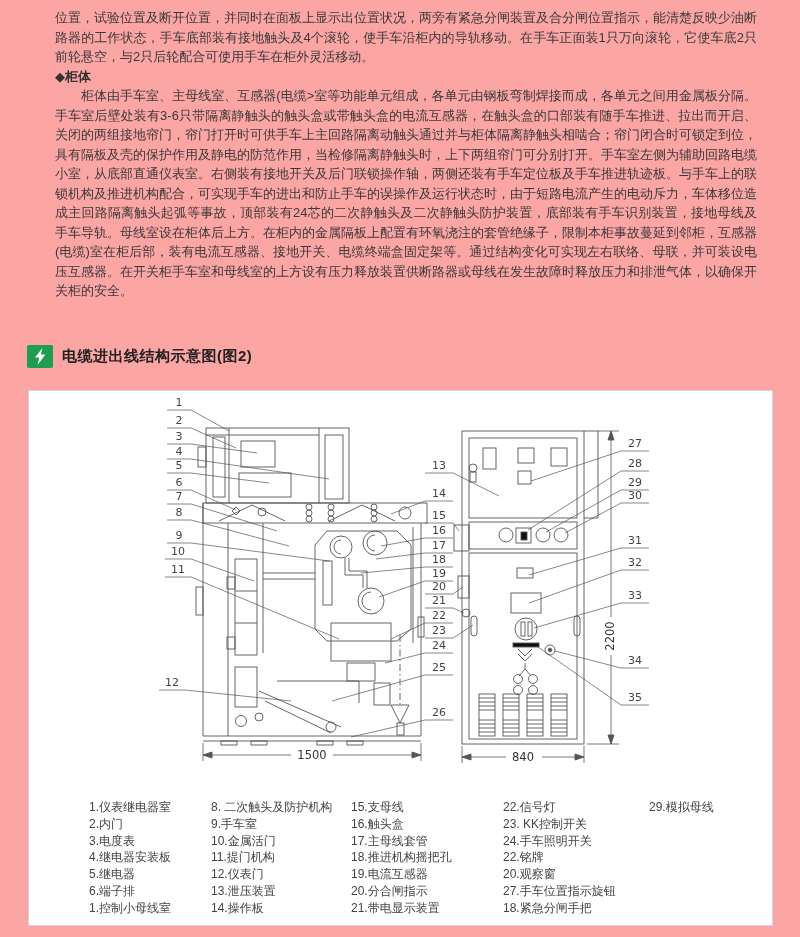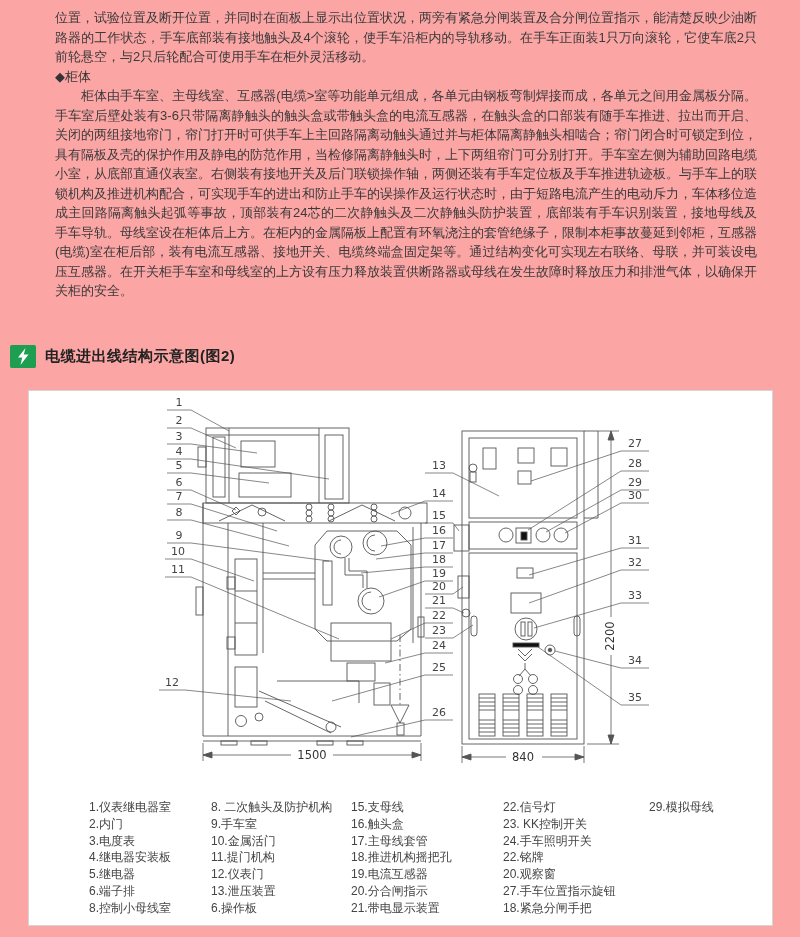--- a/index.html
+++ b/index.html
@@ -3,23 +3,23 @@
 <meta charset="utf-8">
 <style>
   html,body{margin:0;padding:0;background:#fff;}
   .page{position:relative;width:800px;height:937px;background:#fca5a5;overflow:hidden;
         font-family:"Liberation Sans","DejaVu Sans",sans-serif;color:#333;}
   
   .bodytext{position:absolute;left:55px;top:8px;width:702px;
             font-size:13px;line-height:19.5px;text-align:justify;color:#3a3a3a;}
   .bodytext p{margin:0;}
   .bodytext p.indent{text-indent:2em;}
-  .bodytext p.bullet{font-weight:normal;color:#333;}
-  
-  .section-header{position:absolute;left:10px;top:343px;height:26px;display:flex;align-items:center;}
+  .bodytext p.bullet{font-weight:bold;color:#333;}
+  
+  .section-header{position:absolute;left:27px;top:343px;height:26px;display:flex;align-items:center;}
   .section-icon{width:26px;height:23px;border-radius:2px;display:flex;align-items:center;justify-content:center;
                 box-shadow:inset -1px -2px 0 rgba(0,0,0,.18);}
   .section-title{margin-left:9px;font-size:15px;font-weight:bold;color:#222;letter-spacing:.5px;}
   
   .figure-box{position:absolute;left:28px;top:390px;width:745px;height:536px;
               border:1px solid #d5d5d5;background:#fff;box-sizing:border-box;}
   .figure-box svg{display:block;}
   
   .legend{position:absolute;left:0;top:396px;width:743px;height:130px;}
   .legend-col{position:absolute;top:12px;font-size:12px;line-height:16.8px;color:#444;white-space:nowrap;}
@@ -268,30 +268,30 @@
     </svg>
 
     <div class="legend" id="legend-cols">
         <div class="legend-col" style="left: 60px;">
           <div class="legend-item">1.仪表继电器室</div>
           <div class="legend-item">2.内门</div>
           <div class="legend-item">3.电度表</div>
           <div class="legend-item">4.继电器安装板</div>
           <div class="legend-item">5.继电器</div>
           <div class="legend-item">6.端子排</div>
-          <div class="legend-item">8.控制小母线室</div>
+          <div class="legend-item">1.控制小母线室</div>
         </div>
         <div class="legend-col" style="left: 182px;">
           <div class="legend-item">8. 二次触头及防护机构</div>
           <div class="legend-item">9.手车室</div>
           <div class="legend-item">10.金属活门</div>
           <div class="legend-item">11.提门机构</div>
           <div class="legend-item">12.仪表门</div>
           <div class="legend-item">13.泄压装置</div>
-          <div class="legend-item">6.操作板</div>
+          <div class="legend-item">14.操作板</div>
         </div>
         <div class="legend-col" style="left: 322px;">
           <div class="legend-item">15.支母线</div>
           <div class="legend-item">16.触头盒</div>
           <div class="legend-item">17.主母线套管</div>
           <div class="legend-item">18.推进机构摇把孔</div>
           <div class="legend-item">19.电流互感器</div>
           <div class="legend-item">20.分合闸指示</div>
           <div class="legend-item">21.带电显示装置</div>
         </div>

